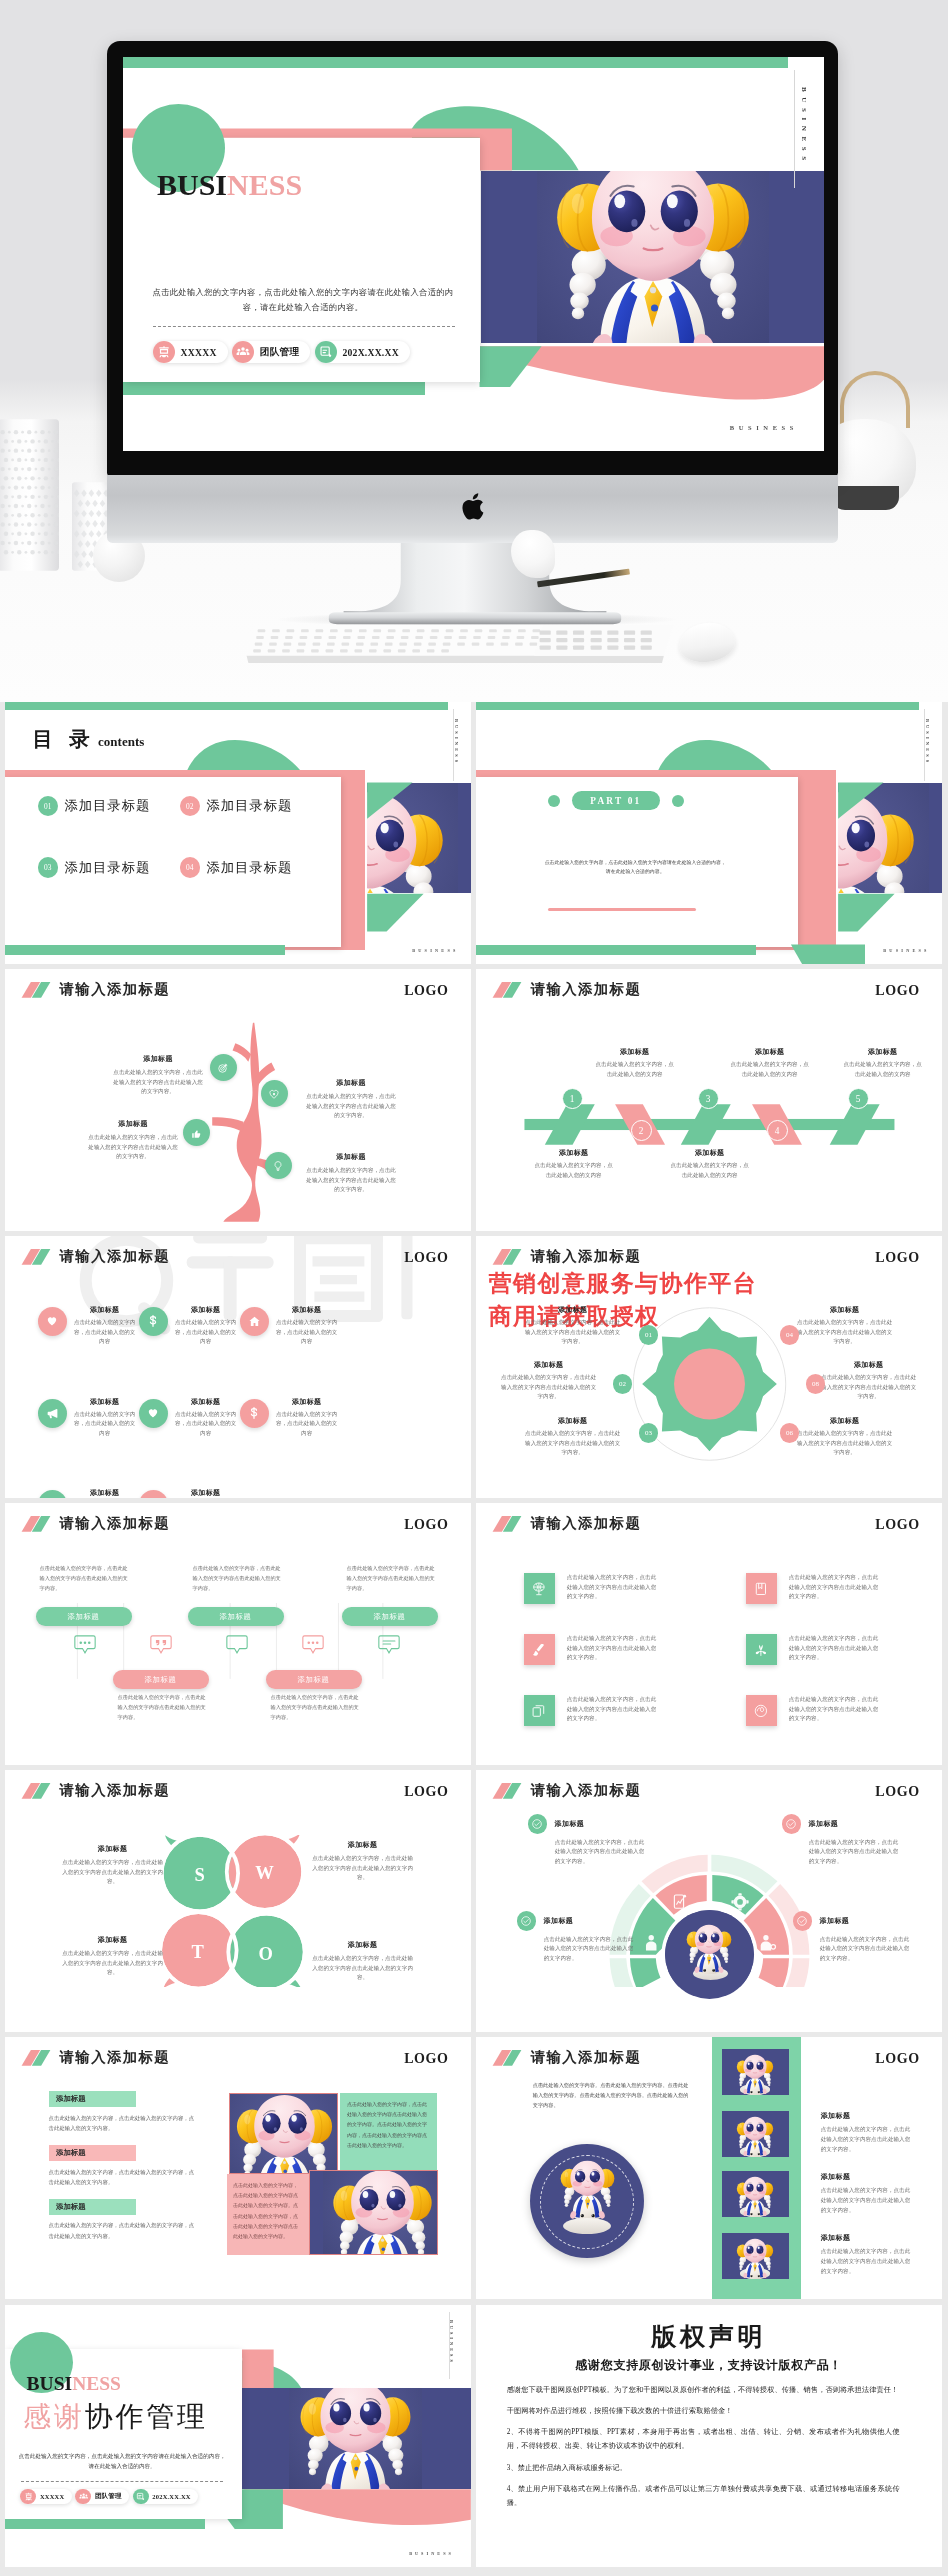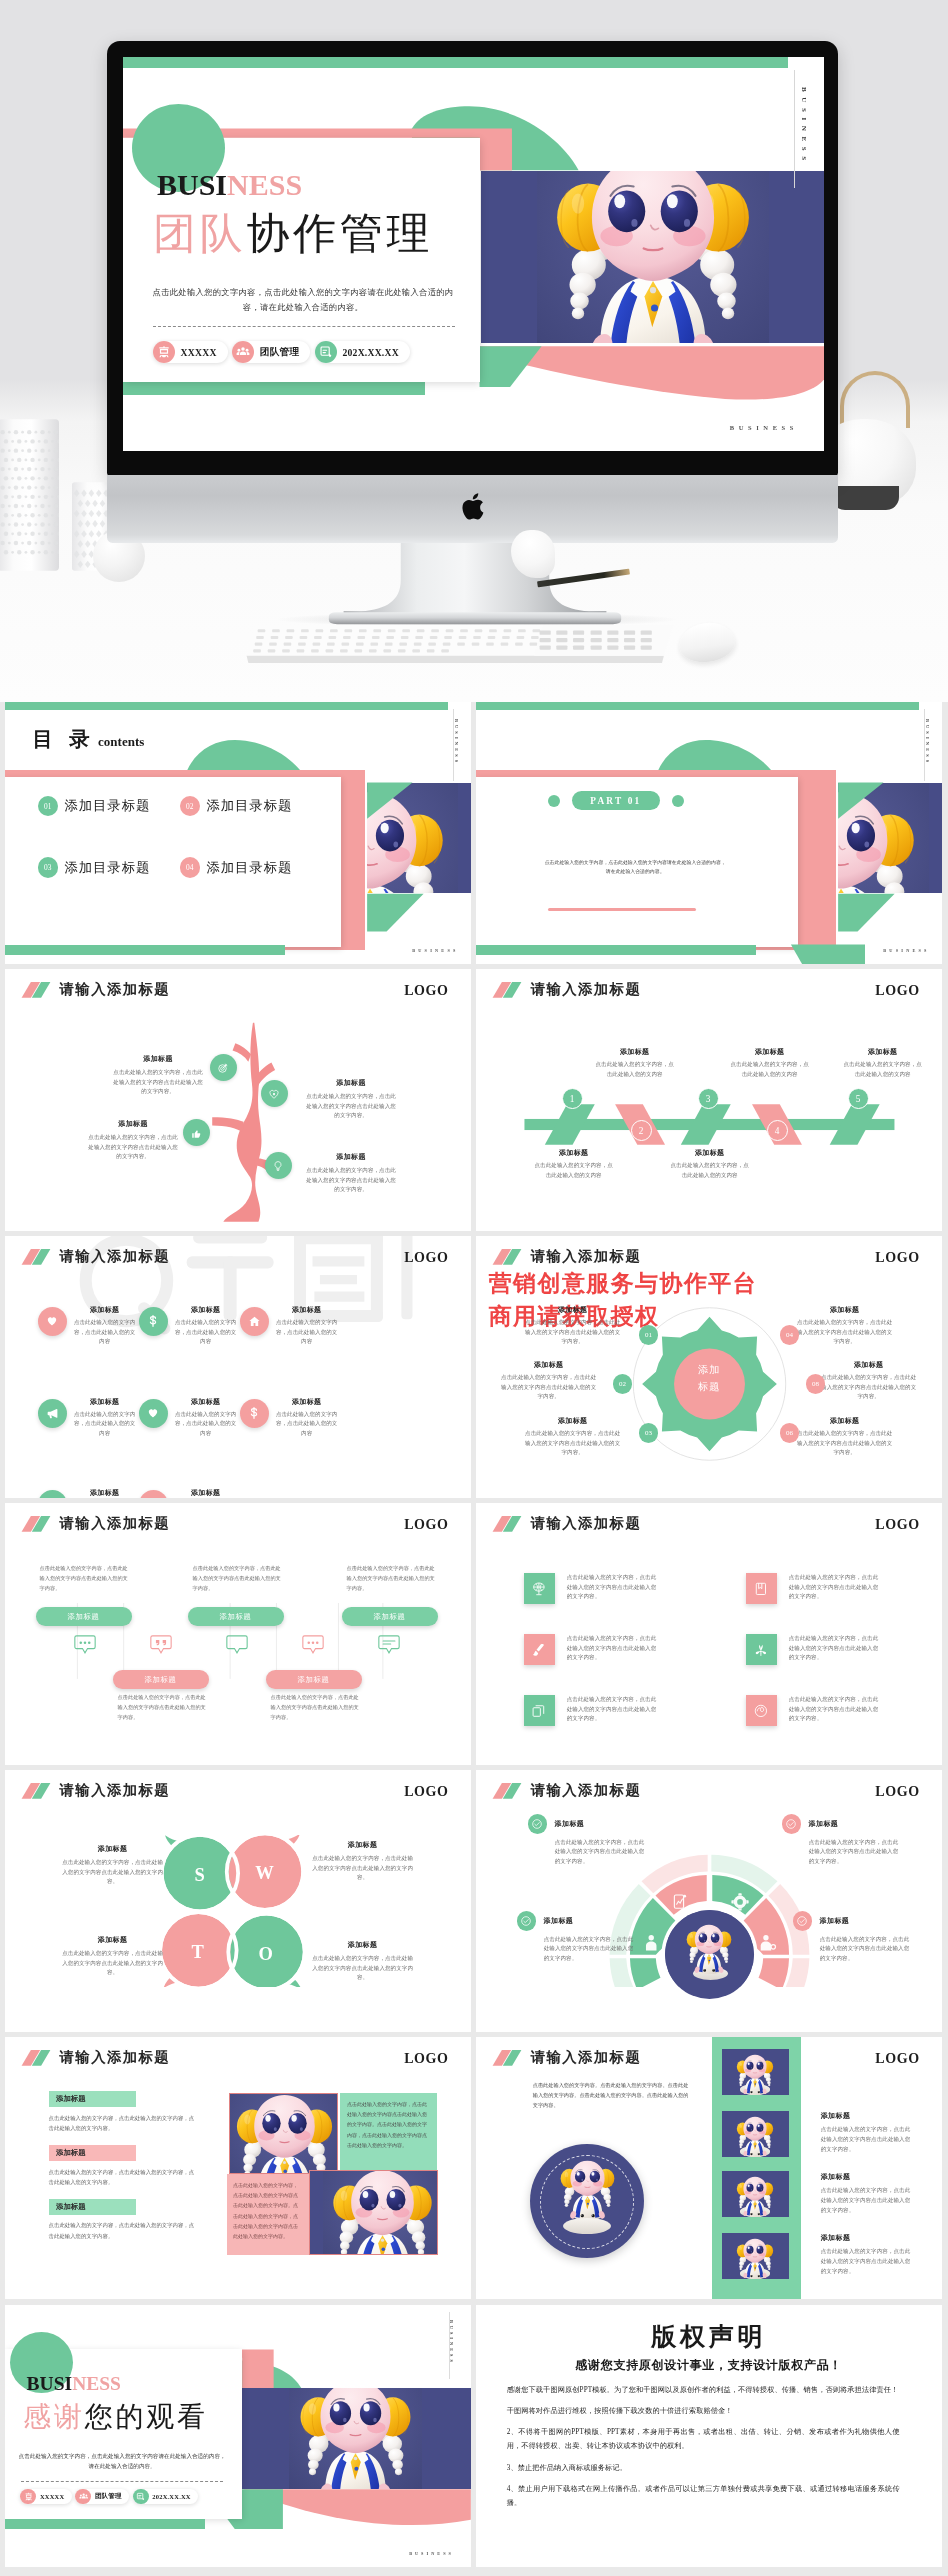--- a/index.html
+++ b/index.html
@@ -131,21 +131,21 @@
   .t6-ic{width:29px;height:29px;border-radius:50%;display:flex;align-items:center;justify-content:center;flex:0 0 29px;margin-right:4.6px;margin-top:3.7px;box-shadow:0 1.9px 4.6px rgba(0,0,0,.14)}
   .t6-ic.g{background:#6ec79b}.t6-ic.p{background:#f49f9f}
   .t6-tx{width:67px;text-align:center;margin-top:1.9px}
   .t6-tx .bt{margin-bottom:2.8px}
 
   
   .wm2{left:0;top:16.7px;opacity:1}
   .wml1,.wml2{position:absolute;left:13px;font-size:23px;color:#ef4444;font-weight:bold;letter-spacing:1.4px;font-family:"Liberation Sans",sans-serif}
   .wml1{top:15px}.wml2{top:48px}
   .t7-svg{position:absolute;left:136px;top:57px;width:195px;height:182px}
-  .t7-center{position:absolute;left:136px;top:126px;width:195px;text-align:center;color:#fff;font-size:10.2px;line-height:16.7px;letter-spacing:0.9px;font-family:"Liberation Sans",sans-serif}
+  .t7-center{position:absolute;left:136px;top:126px;width:195px;text-align:left;color:#fff;font-size:10.2px;line-height:16.7px;letter-spacing:0.9px;font-family:"Liberation Sans",sans-serif}
   .t7-center span{display:block}
   .t7-node{position:absolute;width:19.5px;height:19.5px;border-radius:50%;display:flex;align-items:center;justify-content:center;color:#fff;font-size:7px;font-family:"Liberation Serif",serif}
   .t7-node.g{background:#6ec79b}.t7-node.p{background:#f49f9f}
   .t7-node.d0{left:163px;top:89px}.t7-node.d1{left:137px;top:138px}.t7-node.d2{left:163px;top:187px}
   .t7-node.d3{left:304px;top:89px}.t7-node.d4{left:330px;top:138px}.t7-node.d5{left:304px;top:187px}
   .t7-txt{position:absolute;width:98px;text-align:center}
   .t7-txt .bt{margin-bottom:3.7px}
   .t7-txt.l1{left:48px;top:69px}.t7-txt.l2{left:24px;top:124px}.t7-txt.l3{left:48px;top:180px}
   .t7-txt.r1{left:320px;top:69px}.t7-txt.r2{left:344px;top:124px}.t7-txt.r3{left:320px;top:180px}
   .t7-txt .bt{margin-bottom:2.8px}
@@ -716,21 +716,20 @@
 <path d="M147 118 C149 124 153 125 157 122" fill="none" stroke="#dda0ab" stroke-width="2.2" stroke-linecap="round"></path>
 <path d="M138 148 C144 151 156 151 162 148" fill="none" stroke="#dd7d8d" stroke-width="3" stroke-linecap="round"></path>
 </svg>
           </div>
       <div class="ts-card"></div>
       <div class="ts-circle"></div>
       <div class="ts-vline"></div>
       <div class="ts-business-v">BUSINESS</div>
       <div class="ts-business-h">BUSINESS</div>
       <div class="ts-en"><span class="b">BUSI</span><span class="p">NESS</span></div>
-      <div class="ts-cn"><span class="p">团队</span><span class="b">协作管理</span></div>
       <div class="ts-desc">点击此处输入您的文字内容，点击此处输入您的文字内容请在此处输入合适的内容，请在此处输入合适的内容。</div>
       <div class="ts-dash"></div>
       <div class="ts-pills">
         <div class="pill">
               <span class="ic pk">
                 <svg viewBox="0 0 24 24" width="14" height="14" fill="#fff">
                   <path d="M11 2h2v2h7v2H4V4h7V2zM5 7h14v8H5V7zm2 2v4h10V9H7zm-1 8l-2 4h2.3l1.4-2.8L10 21h4l2.3-2.8L17.7 21H20l-2-4H6z"></path>
                 </svg>
               </span>
               <span class="tx">XXXXX</span>
@@ -2512,21 +2511,21 @@
 <ellipse cx="194" cy="115" rx="4" ry="5" fill="#9da1e8" opacity=".48"></ellipse>
 <path d="M95 80 C102 69 113 65 125 68" fill="none" stroke="#30304d" stroke-width="2.6" stroke-linecap="round" opacity=".6"></path>
 <path d="M205 80 C198 69 187 65 175 68" fill="none" stroke="#30304d" stroke-width="2.6" stroke-linecap="round" opacity=".6"></path>
 <path d="M147 118 C149 124 153 125 157 122" fill="none" stroke="#dda0ab" stroke-width="2.2" stroke-linecap="round"></path>
 <path d="M138 148 C144 151 156 151 162 148" fill="none" stroke="#dd7d8d" stroke-width="3" stroke-linecap="round"></path>
 </svg>
         </div>
     <div class="tk-card"></div>
     <div class="tk-gbar"></div>
     <div class="tk-en"><span class="b">BUSI</span><span class="p">NESS</span></div>
-    <div class="tk-cn"><span class="p">感谢</span><span class="b">您的观看</span></div>
+    <div class="tk-cn"><span class="p">感谢</span><span class="b">协作管理</span></div>
     <div class="tk-desc">点击此处输入您的文字内容，点击此处输入您的文字内容请在此处输入合适的内容，请在此处输入合适的内容。</div>
     <div class="tk-dash"></div>
     <div class="tk-pills">
       <div class="pill sm">
             <span class="ic pk">
               <svg viewBox="0 0 24 24" width="9.3" height="9.3" fill="#fff">
                 <path d="M11 2h2v2h7v2H4V4h7V2zM5 7h14v8H5V7zm2 2v4h10V9H7zm-1 8l-2 4h2.3l1.4-2.8L10 21h4l2.3-2.8L17.7 21H20l-2-4H6z"></path>
               </svg>
             </span>
             <span class="tx">XXXXX</span>

